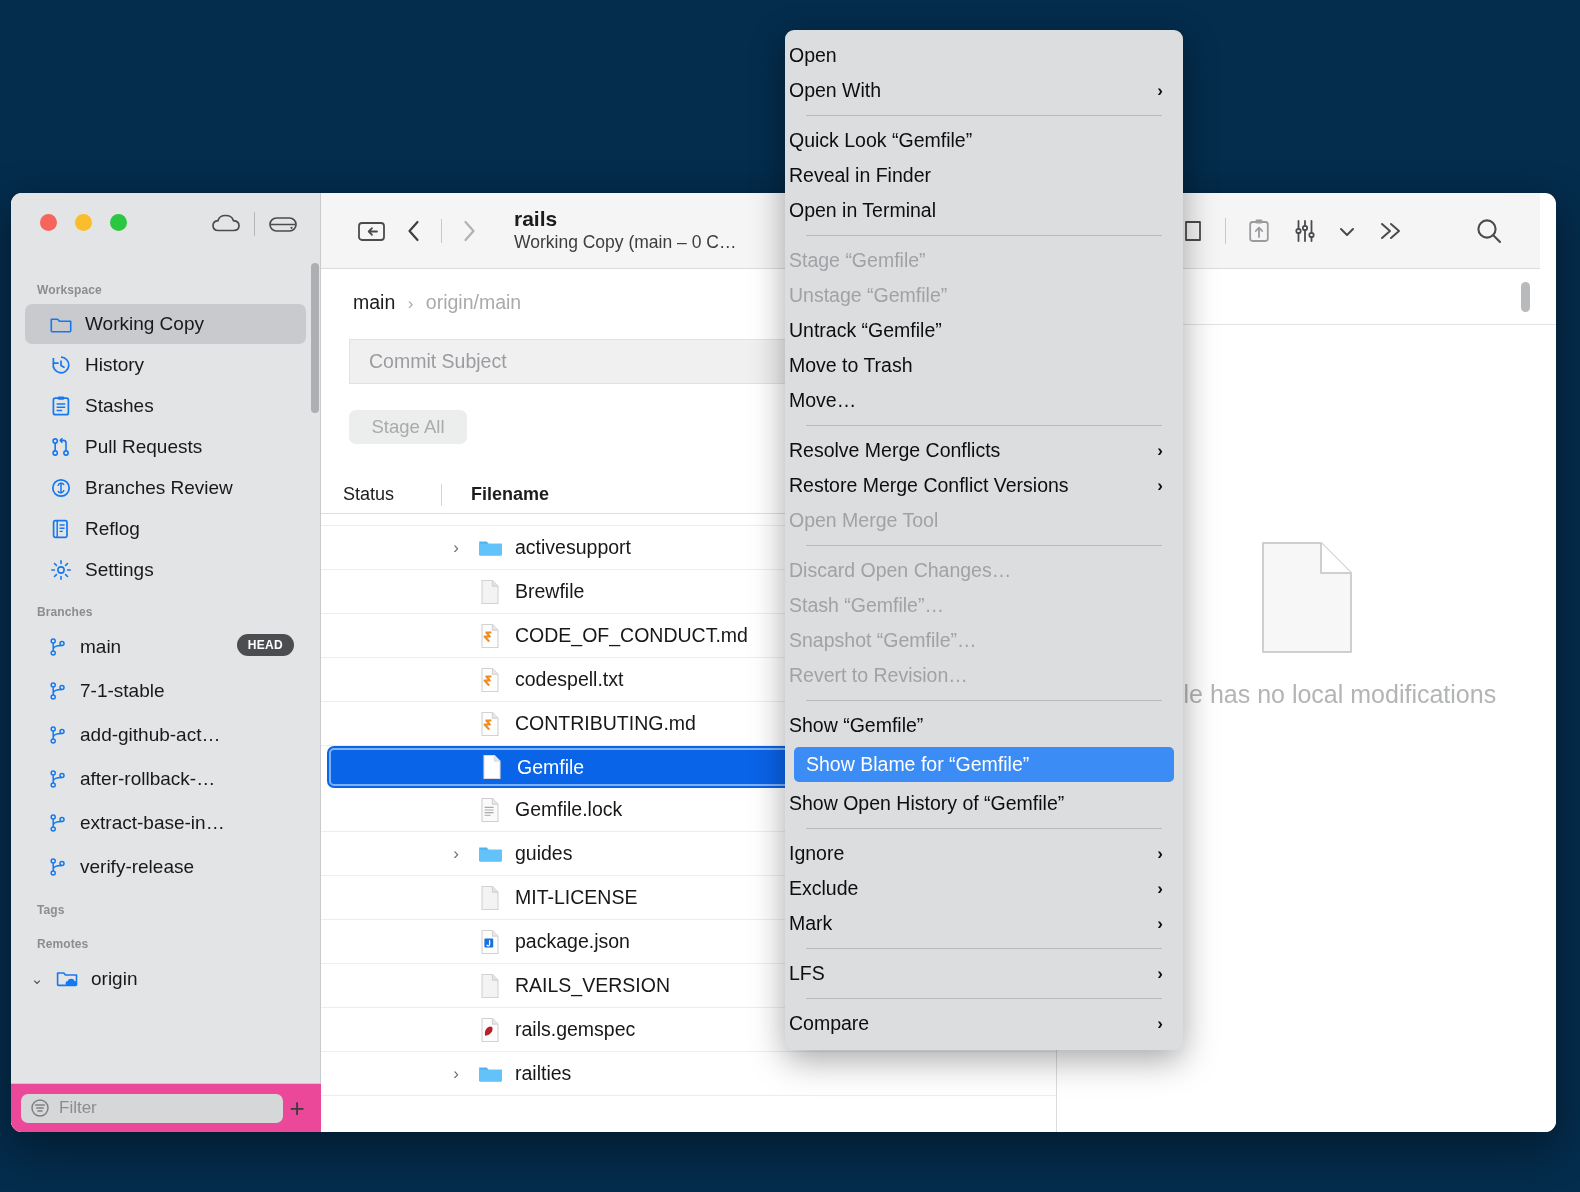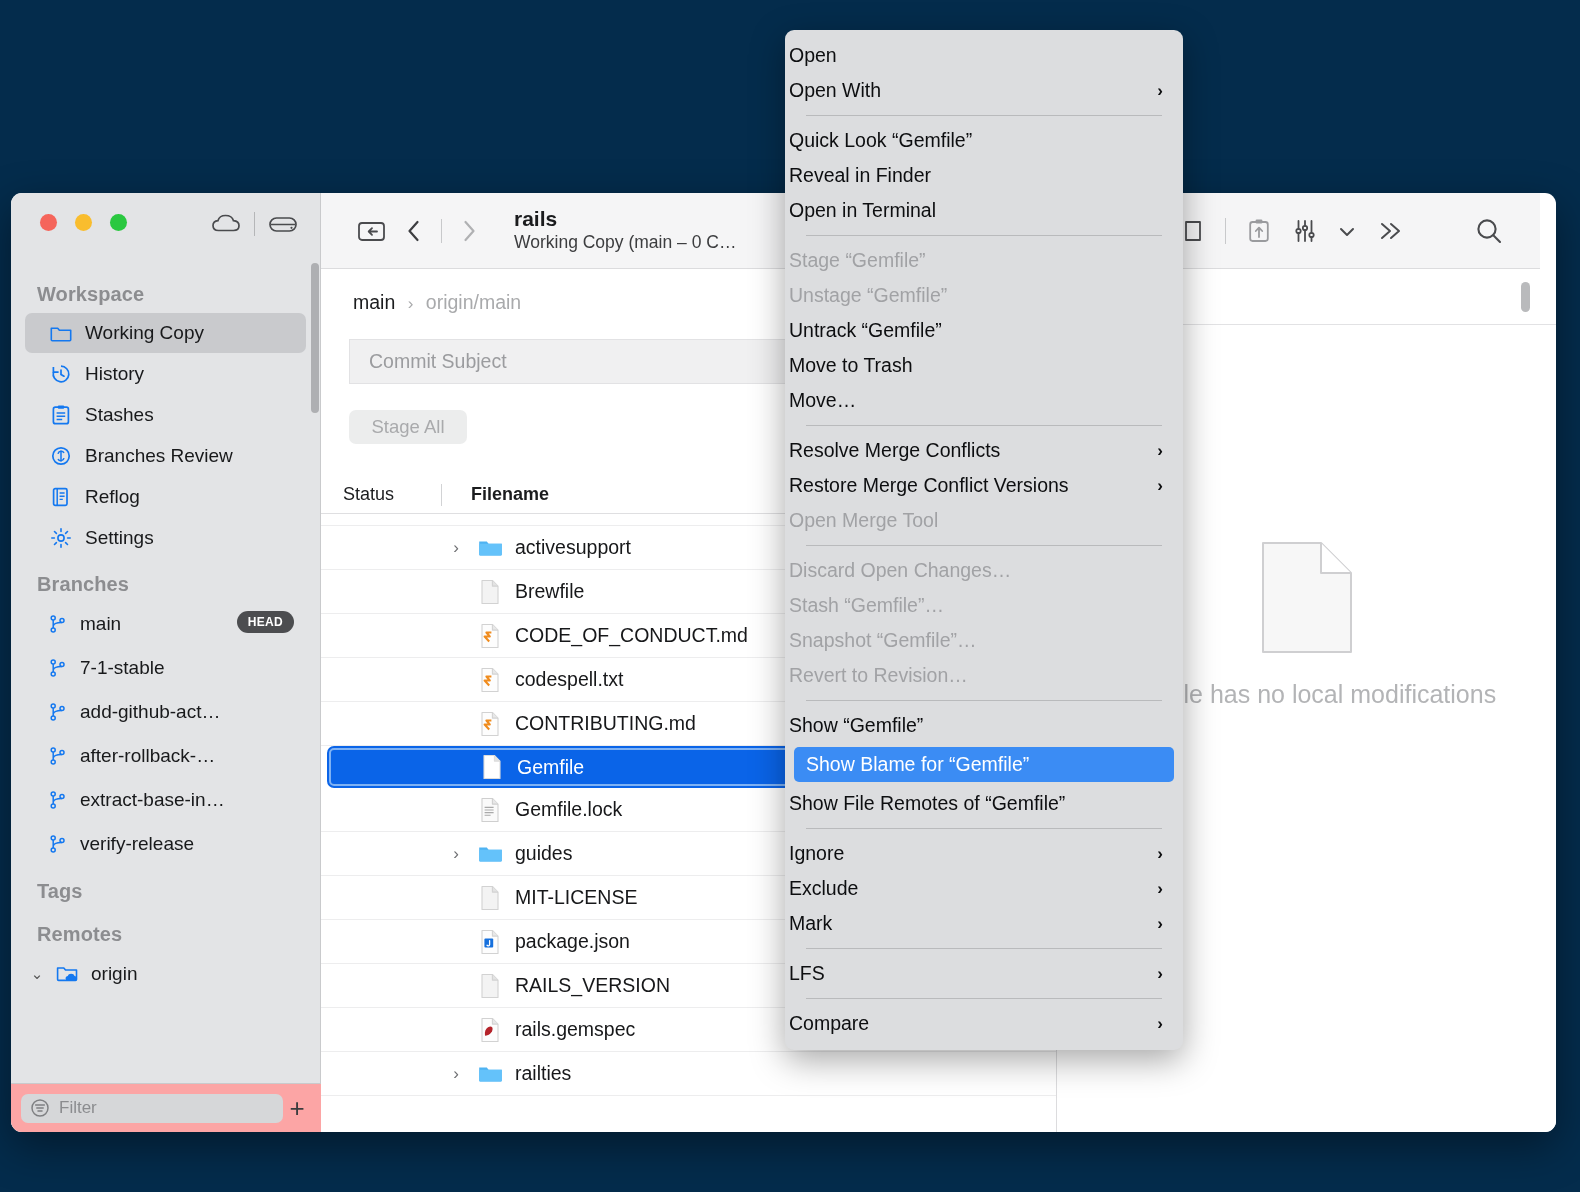--- a/index.html
+++ b/index.html
@@ -29,21 +29,21 @@
   }
   .titlebar-left { height: 76px; position: relative; }
   .traffic { position: absolute; left: 29px; top: 21px; display: flex; gap: 18px; }
   .dot { width: 17px; height: 17px; border-radius: 50%; }
   .dot.red { background: #f5655b; }
   .dot.yellow { background: #f9bd2e; }
   .dot.green { background: #2ac840; }
   .tb-icons { position: absolute; right: 22px; top: 19px; display: flex; align-items: center; gap: 13px; }
   .tb-icons .sep { width: 1px; height: 24px; background: #b5b6b8; }
 
-  .sb-section { font-size: 20px; font-weight: bold; color: #8c8d90; padding: 14px 1px 6px 26px; letter-spacing: .1px;}
+  .sb-section { font-size: 12px; font-weight: bold; color: #8c8d90; padding: 14px 1px 6px 26px; letter-spacing: .1px;}
   .sb-item {
     display: flex; align-items: center; gap: 13px;
     height: 40px; margin: 1px 14px; padding-left: 24px;
     border-radius: 7px; font-size: 19px; color: #18191b;
   }
   .sb-item.selected { background: #c9cacd; }
   .sb-item .ic { width: 23px; height: 23px; display: flex; align-items: center; justify-content: center; flex: none; }
   .sb-branch {
     display: flex; align-items: center; gap: 13px;
     height: 44px; margin: 0 14px; padding-left: 24px;
@@ -54,21 +54,21 @@
     background: #4c4d50; color: #fff; font-size: 12px; font-weight: bold;
     padding: 4px 11px; border-radius: 11px; letter-spacing: .3px;
   }
   .sb-remote { display: flex; align-items: center; gap: 11px; height: 44px; margin: 0 14px; padding-left: 4px; font-size: 19px; color: #18191b; }
   .chev-dn { color: #555; font-size: 15px; width: 16px; text-align: center; }
 
   .sb-scroll { position: absolute; left: 300px; top: 70px; width: 8px; height: 150px; background: #aeafb2; border-radius: 4px; }
 
   .filterbar {
     position: absolute; left: 0; bottom: 0; width: 310px; height: 49px;
-    background: #fca5a5; border-top: 1px solid #c9cacc;
+    background: #ec4899; border-top: 1px solid #c9cacc;
     display: flex; align-items: center; padding: 4px 10px; 
   }
   .filter-field {
     flex: 1; height: 29px; background: #d6d7d9; border-radius: 7px;
     display: flex; align-items: center; gap: 9px; padding: 0 9px;
     color: #8b8c8f; font-size: 17px;
   }
   .plus-btn { color: #3b3c3e; font-size: 26px; width: 28px; text-align: center; line-height: 1; }
 
   
@@ -219,20 +219,32 @@
         <span class="ic">
           <svg width="20" height="22" viewBox="0 0 20 22">
               <rect x="2.4" y="3.2" width="15" height="16.5" rx="2" fill="none" stroke="#1478f0" stroke-width="1.7"></rect>
               <rect x="6.8" y="1.4" width="6.4" height="3.4" rx="1" fill="#1478f0"></rect>
               <path d="M5.6 9 h8.6 M5.6 12.2 h8.6 M5.6 15.4 h5.6" stroke="#1478f0" stroke-width="1.5"></path>
             </svg>
         </span>
         <span>Stashes</span>
       </div>
 
+      <div class="sb-item">
+        <span class="ic">
+          <svg width="22" height="22" viewBox="0 0 22 22">
+              <circle cx="5.2" cy="5" r="2.1" fill="none" stroke="#1478f0" stroke-width="1.6"></circle>
+              <circle cx="5.2" cy="17" r="2.1" fill="none" stroke="#1478f0" stroke-width="1.6"></circle>
+              <circle cx="16" cy="17" r="2.1" fill="none" stroke="#1478f0" stroke-width="1.6"></circle>
+              <path d="M5.2 7.2 v7.7 M16 14.9 V7 a2.6 2.6 0 0 0 -2.6 -2.6 h-2.6" fill="none" stroke="#1478f0" stroke-width="1.6"></path>
+              <path d="M12.4 2.2 l-2.2 2.2 2.2 2.2" fill="none" stroke="#1478f0" stroke-width="1.6" stroke-linejoin="round"></path>
+            </svg>
+        </span>
+        <span>Pull Requests</span>
+      </div>
 
       <div class="sb-item">
         <span class="ic">
           <svg width="22" height="22" viewBox="0 0 22 22">
               <circle cx="11" cy="11" r="8.2" fill="none" stroke="#1478f0" stroke-width="1.7"></circle>
               <path d="M14 8 a3.2 3.2 0 0 0 -6 .8 M8 14 a3.2 3.2 0 0 0 6 -.8" fill="none" stroke="#1478f0" stroke-width="1.5"></path>
               <path d="M11 5.8 v10.4" stroke="#1478f0" stroke-width="1.5"></path>
             </svg>
         </span>
         <span>Branches Review</span>
@@ -682,21 +694,21 @@
         <span>Revert to Revision…</span>
       </div>
     <div class="msep"></div>
     <div class="mi">
         <span>Show “Gemfile”</span>
       </div>
     <div class="mi highlight">
         <span>Show Blame for “Gemfile”</span>
       </div>
     <div class="mi">
-        <span>Show File Remotes of “Gemfile”</span>
+        <span>Show Open History of “Gemfile”</span>
       </div>
     <div class="msep"></div>
     <div class="mi">
         <span>Ignore</span>
         <span class="arrow">›</span>
       </div>
     <div class="mi">
         <span>Exclude</span>
         <span class="arrow">›</span>
       </div>

